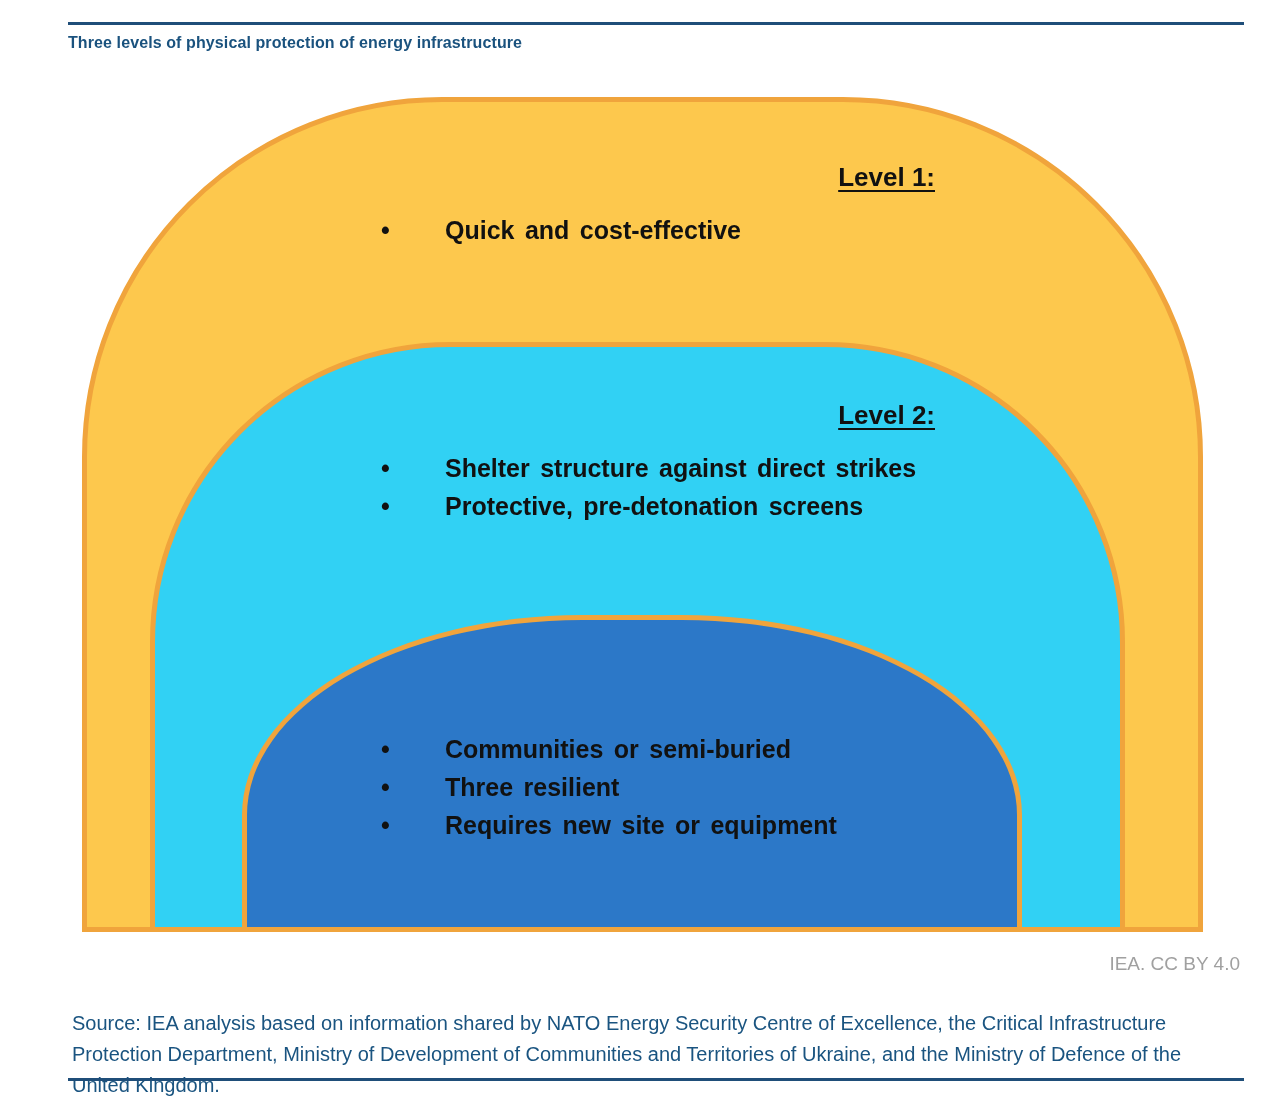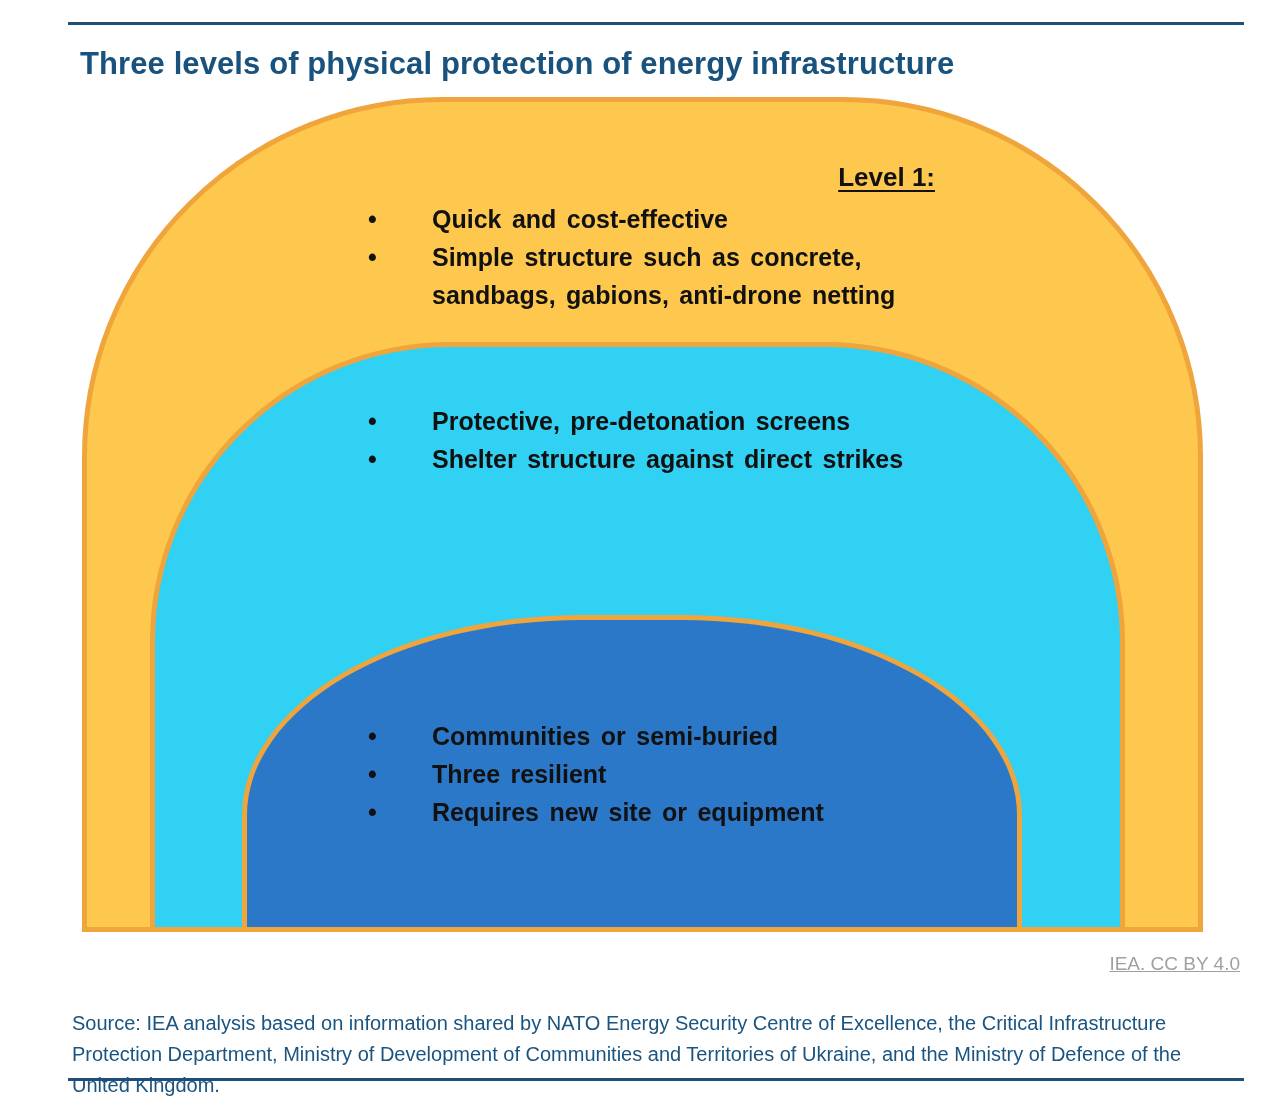--- a/index.html
+++ b/index.html
@@ -4,22 +4,22 @@
 <style>
   html,body{margin:0;padding:0;background:#ffffff;}
   .page{
     position:relative;width:1266px;height:1112px;background:#ffffff;
     font-family:"Liberation Sans",sans-serif;overflow:hidden;
   }
   .rule{position:absolute;left:68px;width:1176px;height:3px;background:var(--rule,#1F4E79);}
   .rule.top{top:22px;}
   .rule.bottom{top:1078px;}
   .page-title{
-    position:absolute;left:68px;top:34px;margin:12px;
-    font-size:31px;font-weight:bold;color:var(--title-text,#1A527E);
+    position:absolute;left:68px;top:34px;margin:0;
+    font-size:16px;font-weight:bold;color:var(--title-text,#1A527E);
     letter-spacing:0.1px;
   }
   .arch{position:absolute;box-sizing:border-box;border:5px solid var(--arch-border,#F0A43C);}
   .arch.l1{
     left:82px;top:97px;width:1121px;height:835px;
     background:var(--level1-fill,#FDC84D);
     border-radius:360px 360px 0 0;
   }
   .arch.l2{
     left:150px;top:342px;width:975px;height:590px;
@@ -33,33 +33,33 @@
   }
   .level-block{position:absolute;left:350px;width:585px;color:var(--bullet-text,#111111);}
   .level-block.lb1{top:160px;}
   .level-block.lb2{top:398px;}
   .level-block.lb3{top:713px;}
   .level-heading{
     margin:0 0 6px 0;text-align:right;
     font-size:26px;font-weight:bold;line-height:34px;
     text-decoration:underline;text-decoration-thickness:2px;text-underline-offset:4px;
   }
-  .level-list{list-style:none;margin:4px;padding:0;}
+  .level-list{list-style:none;margin:17px;padding:0;}
   .level-list li{
     position:relative;padding-left:78px;
     font-size:25px;font-weight:bold;line-height:38px;
     word-spacing:0.14em;
   }
   .level-list li::before{
     content:"\2022";position:absolute;left:14px;top:0;
     font-size:25px;line-height:38px;
   }
   .credit{
     position:absolute;right:26px;top:953px;margin:0;
-    font-size:19px;color:var(--credit-text,#A0A0A0);text-decoration:underline;
+    font-size:19px;color:var(--credit-text,#A0A0A0);
   }
   .source{
     position:absolute;left:68px;top:1004px;width:1162px;margin:4px;
     font-size:20px;line-height:31px;color:var(--source-text,#1A5480);
   }
 </style>
 </head>
 <body>
 
 <div class="page">
@@ -70,28 +70,28 @@
 
   <div class="diagram">
     <div class="arch l1"></div>
     <div class="arch l2"></div>
     <div class="arch l3"></div>
 
     <div class="level-block lb1">
       <h2 class="level-heading">Level 1:</h2>
       <ul class="level-list">
         <li>Quick and cost-effective</li>
-        <li>Simple structure such as concrete, sandbags, gabions, anti-drone netting</li>
       </ul>
     </div>
 
     <div class="level-block lb2">
+      <h2 class="level-heading">Level 2:</h2>
       <ul class="level-list">
+        <li>Shelter structure against direct strikes</li>
         <li>Protective, pre-detonation screens</li>
-        <li>Shelter structure against direct strikes</li>
       </ul>
     </div>
 
     <div class="level-block lb3">
       <ul class="level-list">
         <li>Communities or semi-buried</li>
         <li>Three resilient</li>
         <li>Requires new site or equipment</li>
       </ul>
     </div>

